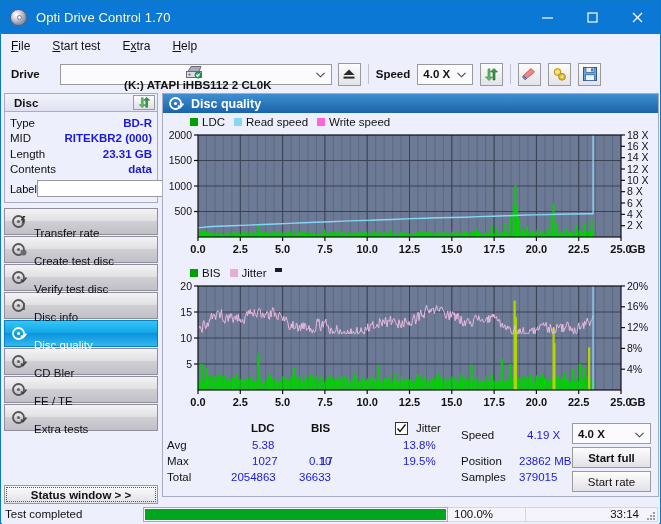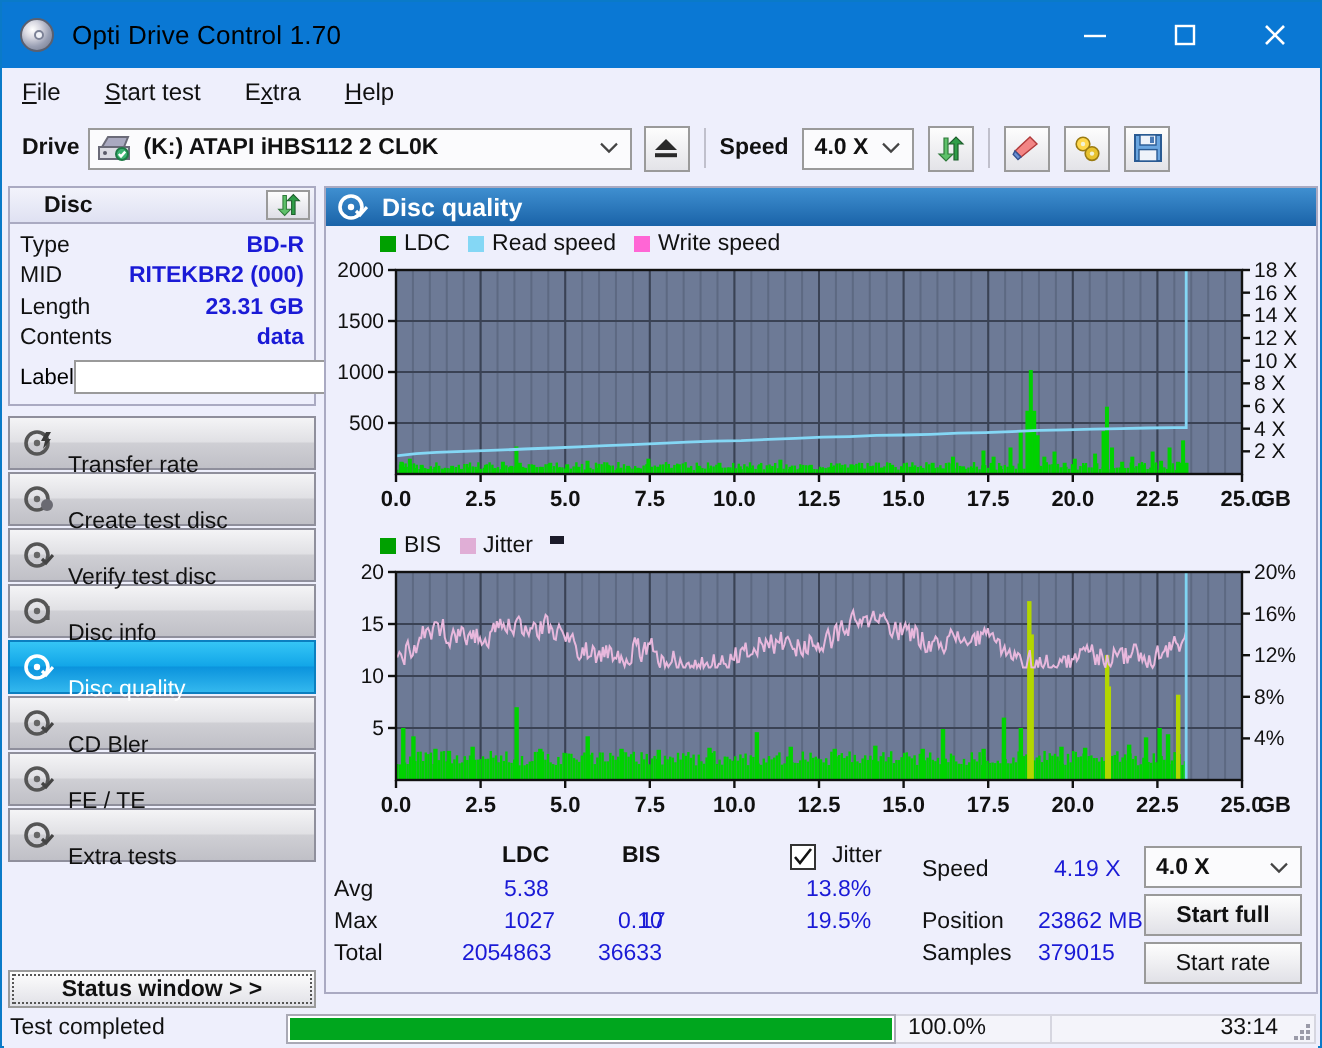--- a/index.html
+++ b/index.html
@@ -15,21 +15,21 @@
 
   
   .titlebar{position:absolute;left:0;top:0;width:659px;height:33px;
             background:#0a78d4;display:flex;align-items:center;}
   .tb-icon{width:18px;height:18px;margin-left:9px;margin-right:8px;position:relative;}
   .disc-glyph{width:17px;height:17px;border-radius:50%;
      background:radial-gradient(circle at 35% 32%, #ffffff 0%, #d9d9e2 28%, #9aa0b4 60%, #6d7488 100%);
      border:1px solid #5a6070;box-sizing:border-box;position:relative;}
   .disc-glyph:after{content:"";position:absolute;left:5.5px;top:5.5px;width:5px;height:5px;
      border-radius:50%;background:#f0f2f8;border:1px solid #7b8196;box-sizing:border-box;}
-  .tb-title{color:#000000;font-size:13px;letter-spacing:.1px;}
+  .tb-title{color:#fef9c3;font-size:13px;letter-spacing:.1px;}
   .tb-buttons{position:absolute;right:0;top:0;height:33px;display:flex;}
   .tb-btn{width:45px;height:33px;display:flex;align-items:center;justify-content:center;
           color:#fff;font-size:13px;line-height:1;}
   .tb-btn svg{display:block;}
 
   
   .menubar{position:absolute;left:1px;top:33px;width:657px;height:23px;
            background:#eeeffc;display:flex;align-items:center;padding-left:9px;box-sizing:border-box;}
   .menu-item{font-size:12px;color:#111;margin-right:22px;white-space:nowrap;}
   .menu-item u{text-decoration:underline;}
@@ -37,36 +37,36 @@
   
   .drivebar{position:absolute;left:1px;top:56px;width:657px;height:34px;
             background:#eeeffc;display:flex;align-items:center;box-sizing:border-box;}
   .lbl-bold{font-weight:bold;font-size:11.5px;color:#111;}
   .combo{
     height:21px;border:1px solid #9a9a9a;background:#fbfbfd;
     display:flex;align-items:center;box-sizing:border-box;position:relative;
     font-size:11.5px;color:#111;
   }
   .combo .chev{position:absolute;right:6px;top:50%;transform:translateY(-50%);}
-  .drive-combo{width:272px;margin-left:4px;padding-left:4px;font-weight:bold;}
+  .drive-combo{width:272px;margin-left:20px;padding-left:4px;font-weight:bold;flex-direction:column;}
   .drive-icon{width:17px;height:14px;margin-right:6px;flex:0 0 auto;position:relative;}
   .tbtn{
     width:23px;height:23px;border:1px solid #9a9a9a;box-sizing:border-box;
     background:linear-gradient(#fdfdfd,#e3e3e8);
     display:flex;align-items:center;justify-content:center;
   }
   .sep{width:1px;height:20px;background:#c0c0cc;margin:0 7px;}
   .speed-combo{width:56px;margin-left:7px;padding-left:5px;font-weight:bold;}
 
   
   .leftpanel{position:absolute;left:3px;top:92px;width:154px;height:404px;}
   .panel-head{
     height:19px;background:linear-gradient(#f2f3fb,#dfe1f2);
     border:1px solid #aaaac2;box-sizing:border-box;
-    display:flex;align-items:center;padding-left:17px;font-weight:bold;font-size:11.5px;color:#111;
+    display:flex;align-items:center;padding-left:9px;font-weight:bold;font-size:11.5px;color:#111;
     position:relative;
   }
   .panel-head .hbtn{position:absolute;right:2px;top:1px;width:22px;height:15px;
     border:1px solid #9a9a9a;box-sizing:border-box;background:linear-gradient(#fdfdfd,#dedee6);
     display:flex;align-items:center;justify-content:center;}
   .disc-box{border:1px solid #aaaac2;border-top:none;background:#eeeffc;
             box-sizing:border-box;padding:3px 5px 4px 5px;}
   .drow{display:flex;justify-content:space-between;align-items:center;height:15.5px;font-size:11.5px;}
   .drow .k{color:#111;}
   .drow .v{color:#1a1ad6;font-weight:bold;}

